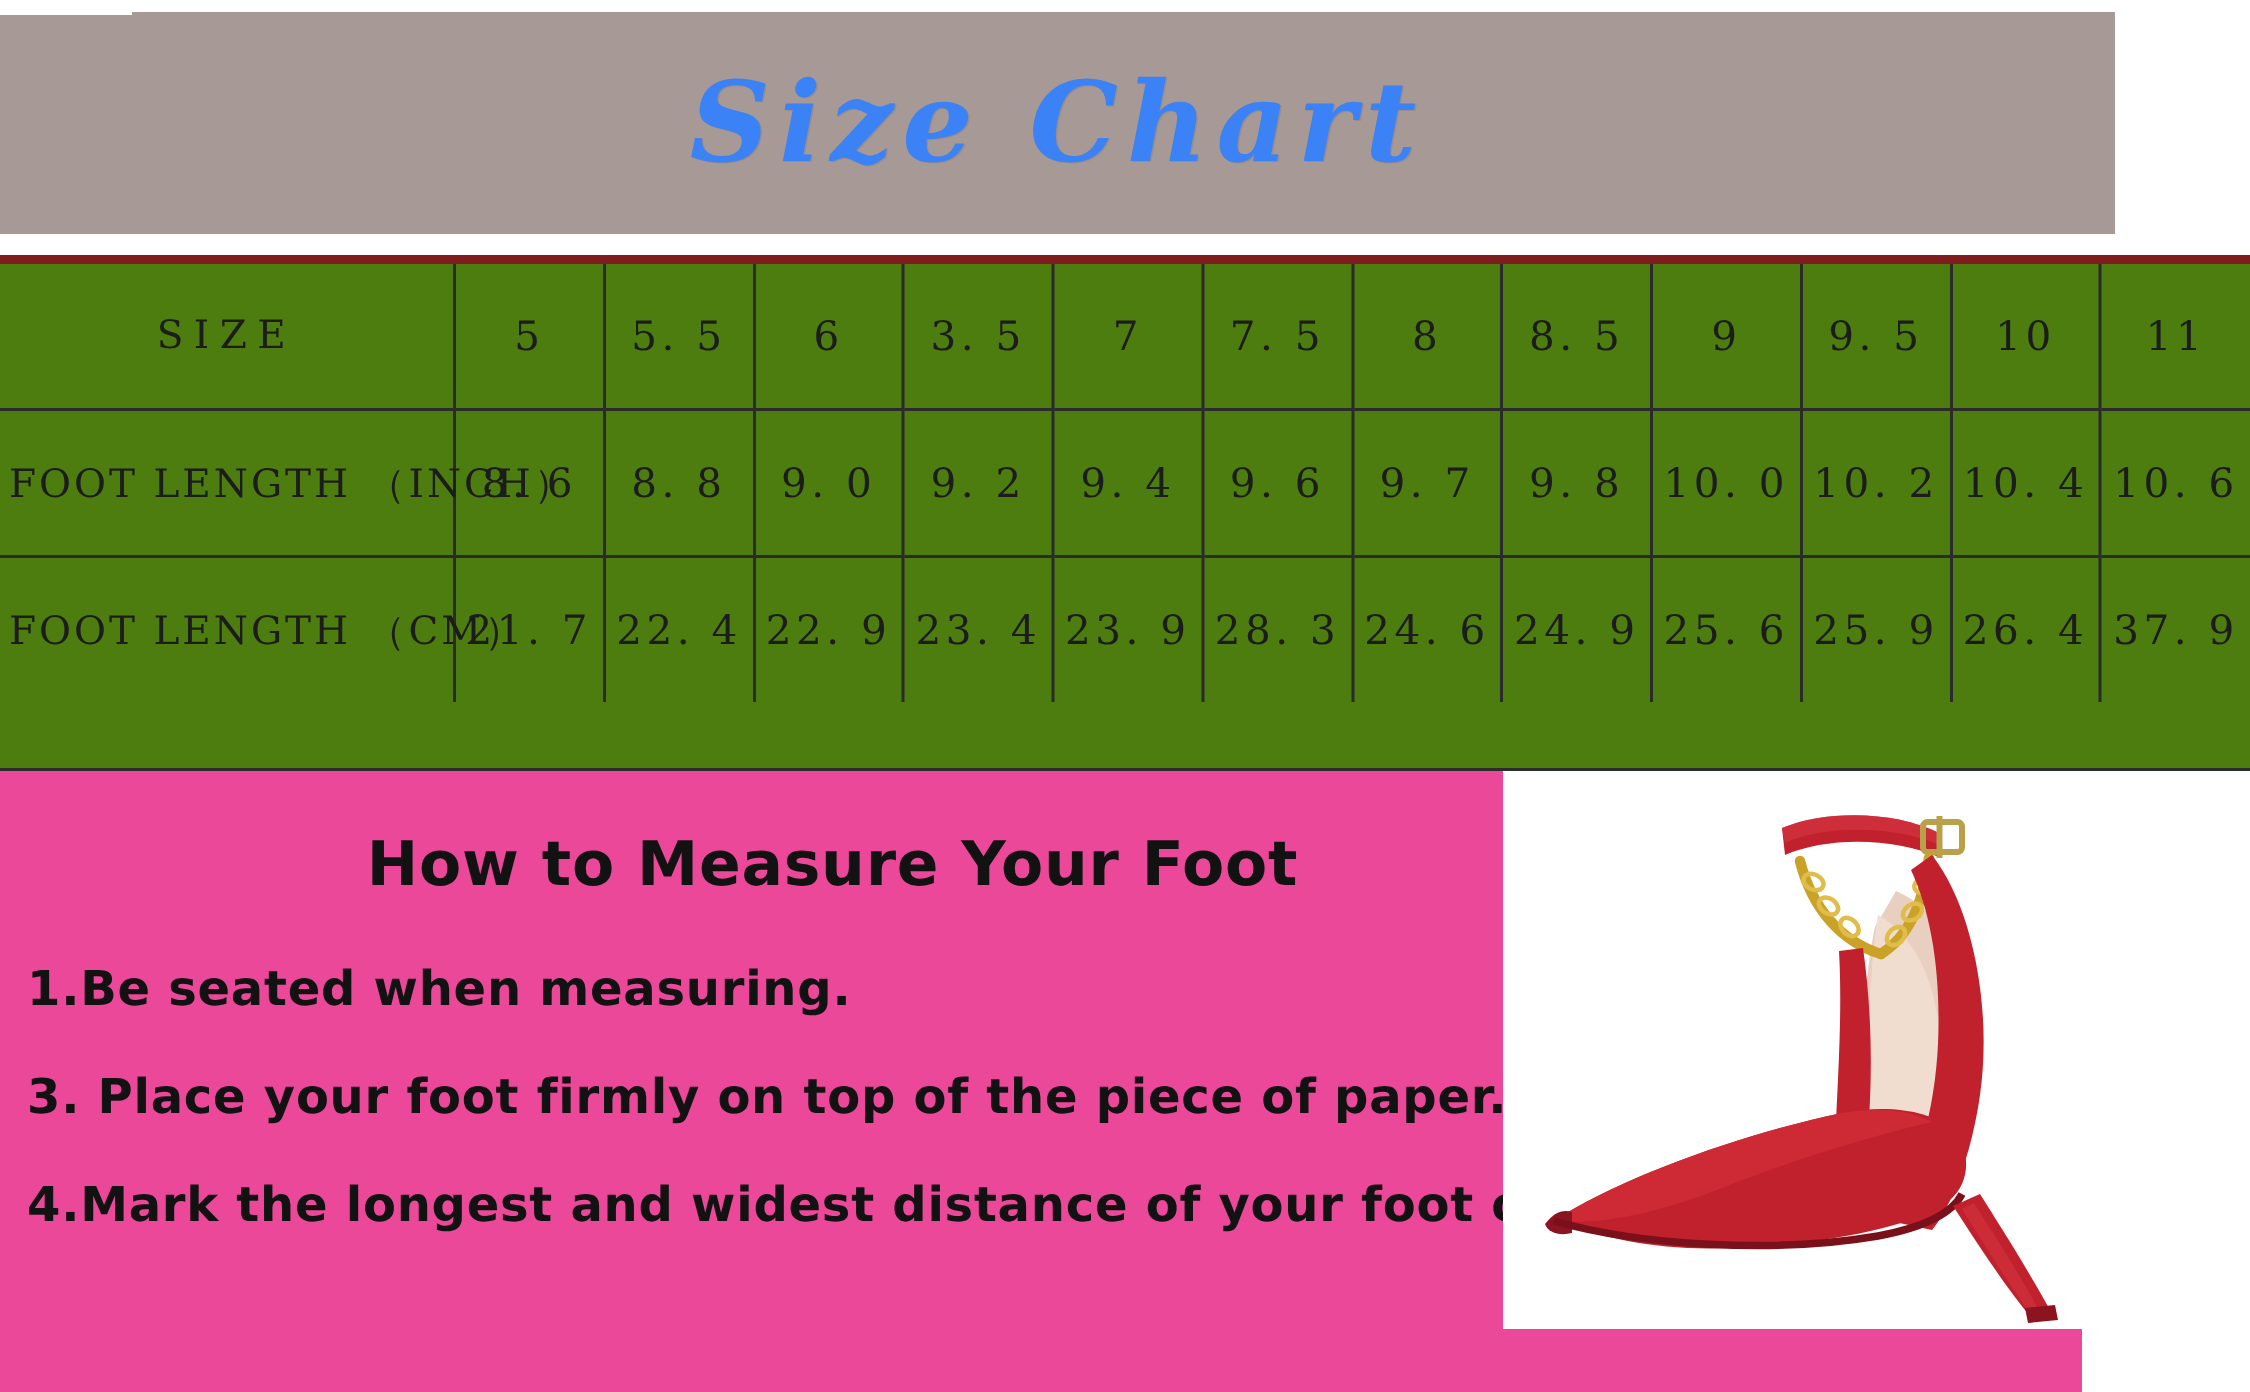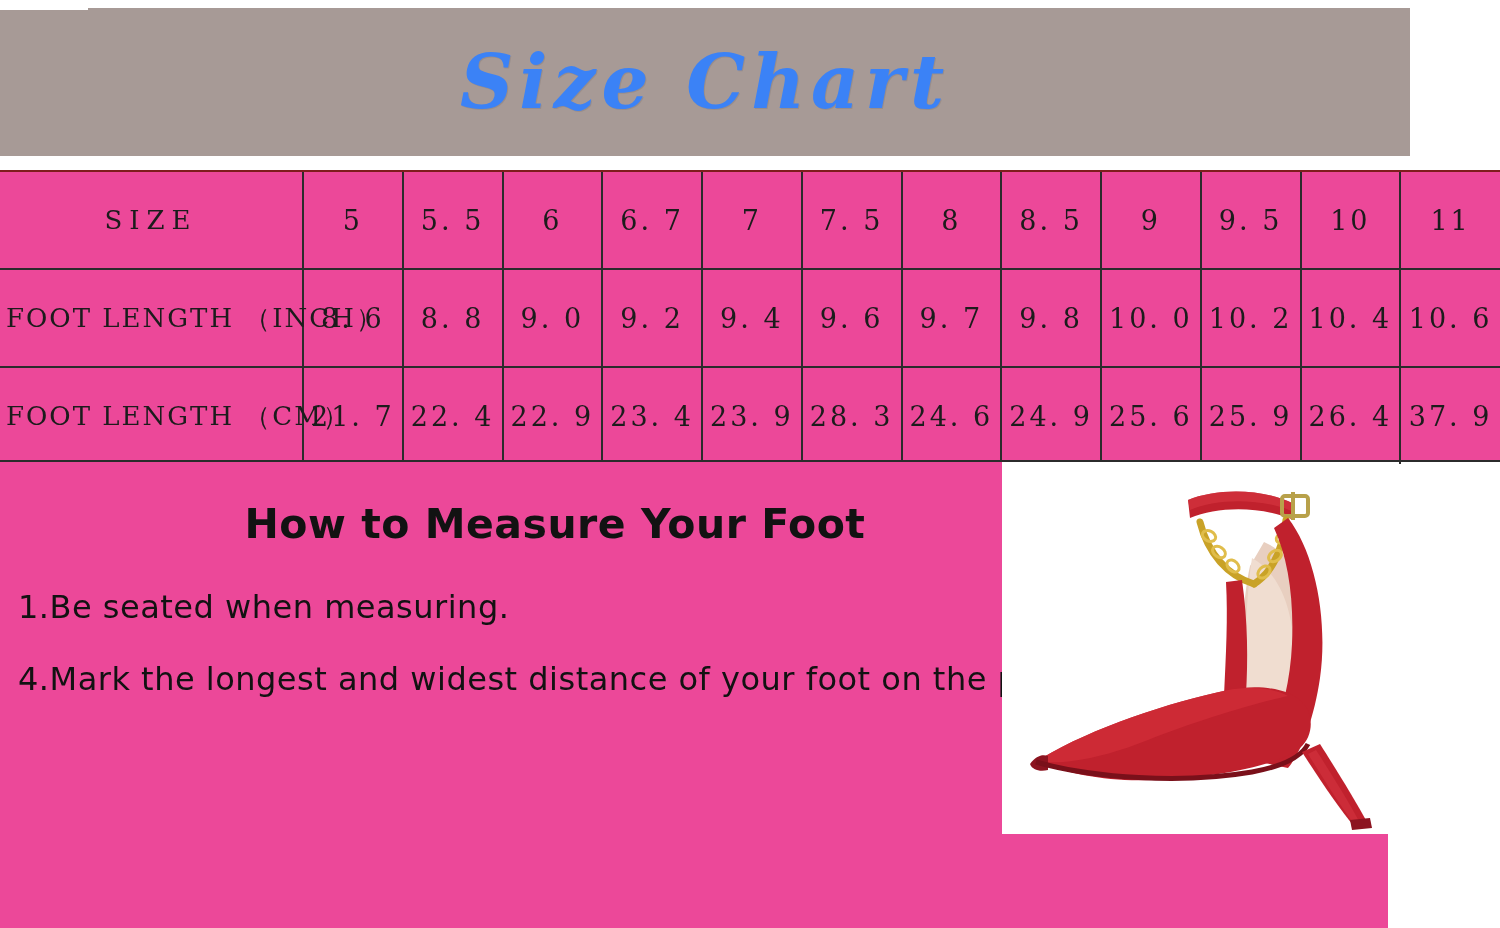--- a/index.html
+++ b/index.html
@@ -68,23 +68,23 @@
     font-style: italic;
     font-weight: bold;
     letter-spacing: 6px;
     text-shadow: 1px 1px 0 rgba(0,0,0,0.08);
   }
 
   
   .table-area {
     position: relative;
     width: 1500px;
-    height: 292px;
-    background: #ec4899;
-    border-top: 2px solid #7f1d1d;
+    height: 344px;
+    background: #4d7c0f;
+    border-top: 6px solid #7f1d1d;
     border-bottom: 2px solid #2b2b2b;
     box-sizing: border-box;
   }
   table.size-chart {
     border-collapse: collapse;
     width: 1500px;
     table-layout: fixed;
   }
   table.size-chart td {
     height: 96px;
@@ -136,21 +136,21 @@
     letter-spacing: 0.5px;
   }
   .steps {
     position: absolute;
     left: 18px;
     top: 126px;
     width: 1400px;
   }
   .step {
     font-family: "DejaVu Sans", sans-serif;
-    font-weight: normal;
+    font-weight: bold;
     font-size: 32px;
     color: #121212;
     letter-spacing: 0.5px;
     margin-bottom: 34px;
     white-space: nowrap;
   }
 
   
   .photo {
     position: absolute;
@@ -181,21 +181,21 @@
 </div>
 
 <div class="table-area">
   <table class="size-chart">
     <tbody>
       <tr>
         <td class="rowhead first">SIZE</td>
         <td>5</td>
         <td>5. 5</td>
         <td>6</td>
-        <td>6. 7</td>
+        <td>3. 5</td>
         <td>7</td>
         <td>7. 5</td>
         <td>8</td>
         <td>8. 5</td>
         <td>9</td>
         <td>9. 5</td>
         <td>10</td>
         <td>11</td>
       </tr>
       <tr>
@@ -231,20 +231,21 @@
     </tbody>
   </table>
 </div>
 
 <div class="lower">
 
   <div class="howto-title">How to Measure Your Foot</div>
 
   <div class="steps">
     <div class="step">1.Be seated when measuring.</div>
+    <div class="step">3. Place your foot firmly on top of the piece of paper.</div>
     <div class="step">4.Mark the longest and widest distance of your foot on the paper.</div>
   </div>
 
   <div class="photo">
     <svg class="shoe" viewBox="0 0 386 372" xmlns="http://www.w3.org/2000/svg">
       <rect x="0" y="0" width="386" height="372" fill="#ffffff"></rect>
 
       <path d="M262 80 C300 96 318 150 312 210 C308 252 296 276 282 288 L240 288 C236 236 238 150 248 104 Z" fill="#e8cfc0"></path>
       <path d="M250 96 C280 112 296 158 290 206 C286 244 276 268 266 280 L246 280 C242 230 242 146 250 96 Z" fill="#f0ddd0"></path>
 

